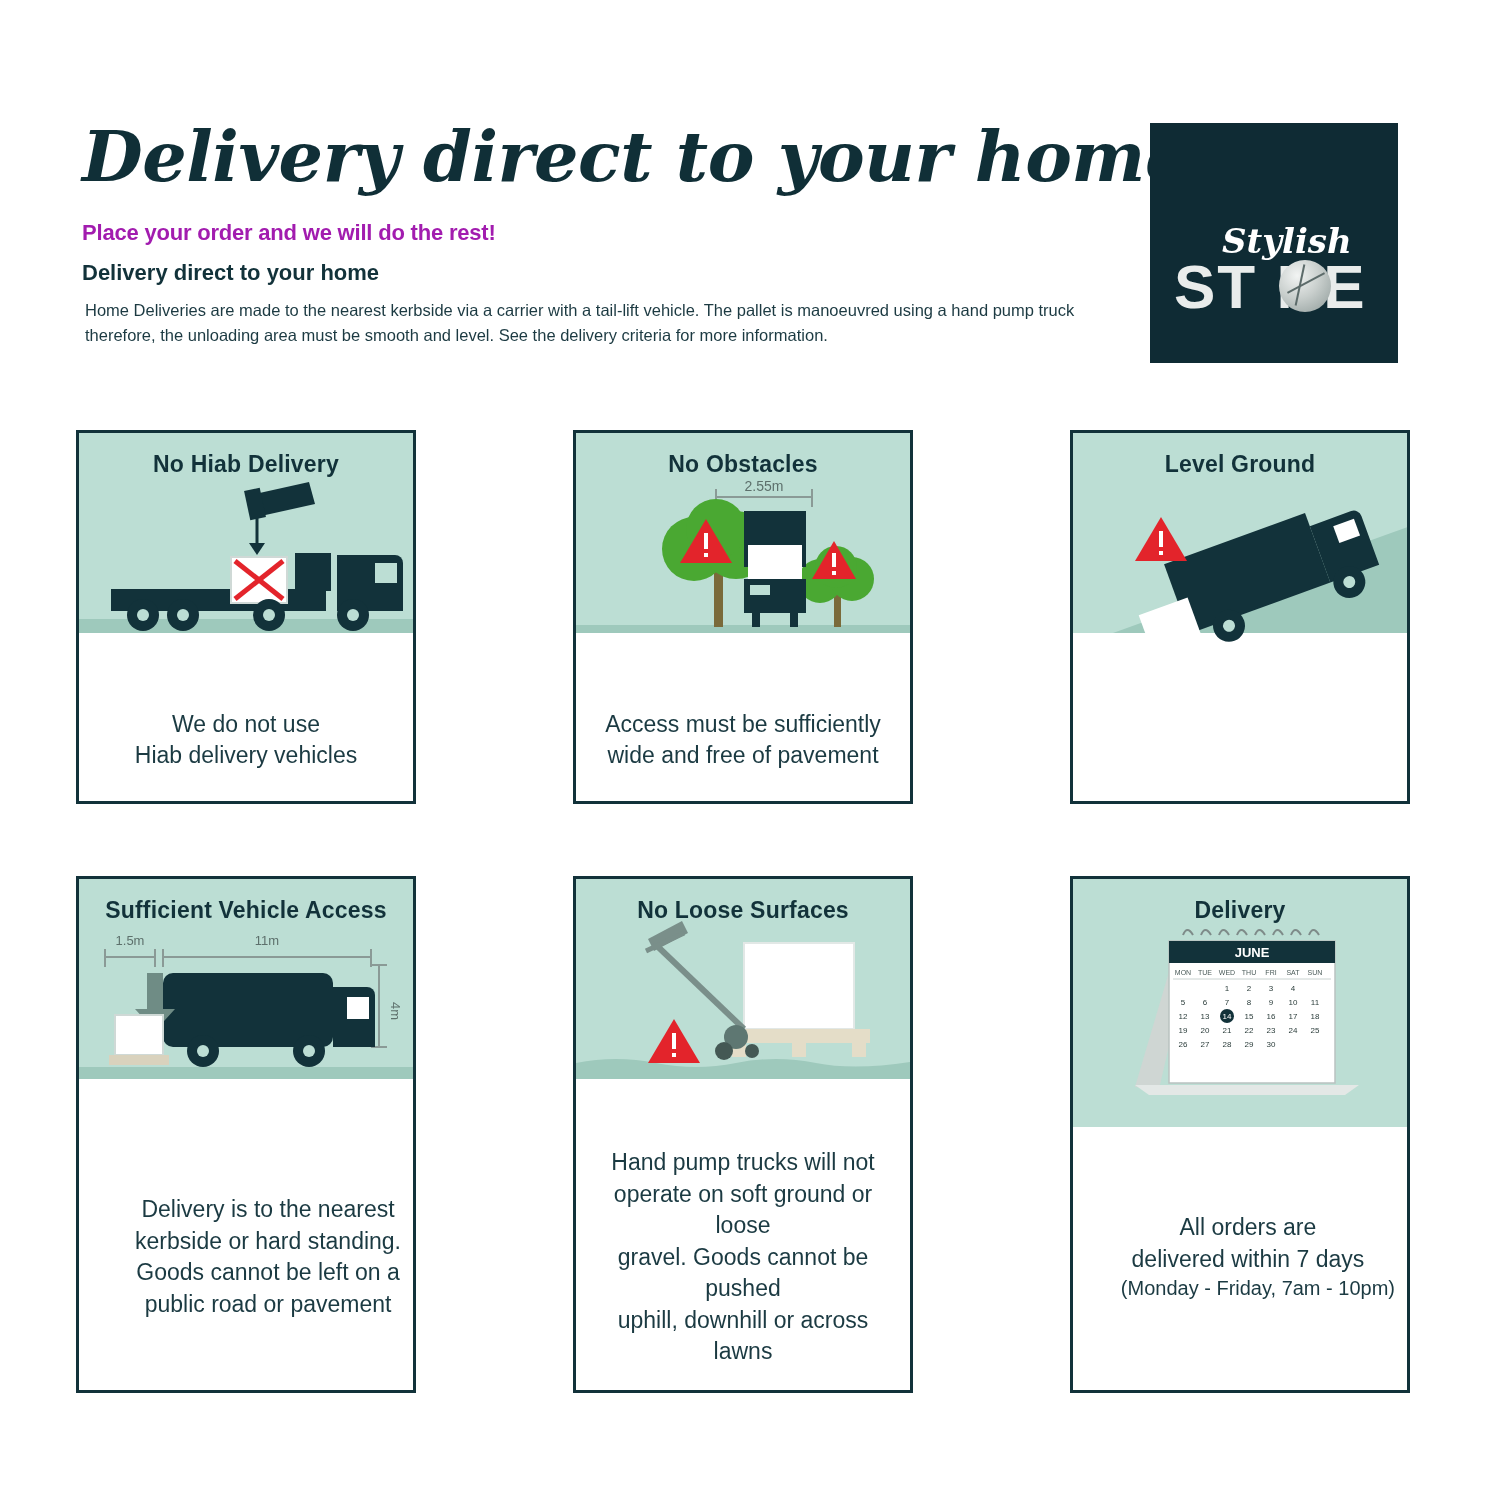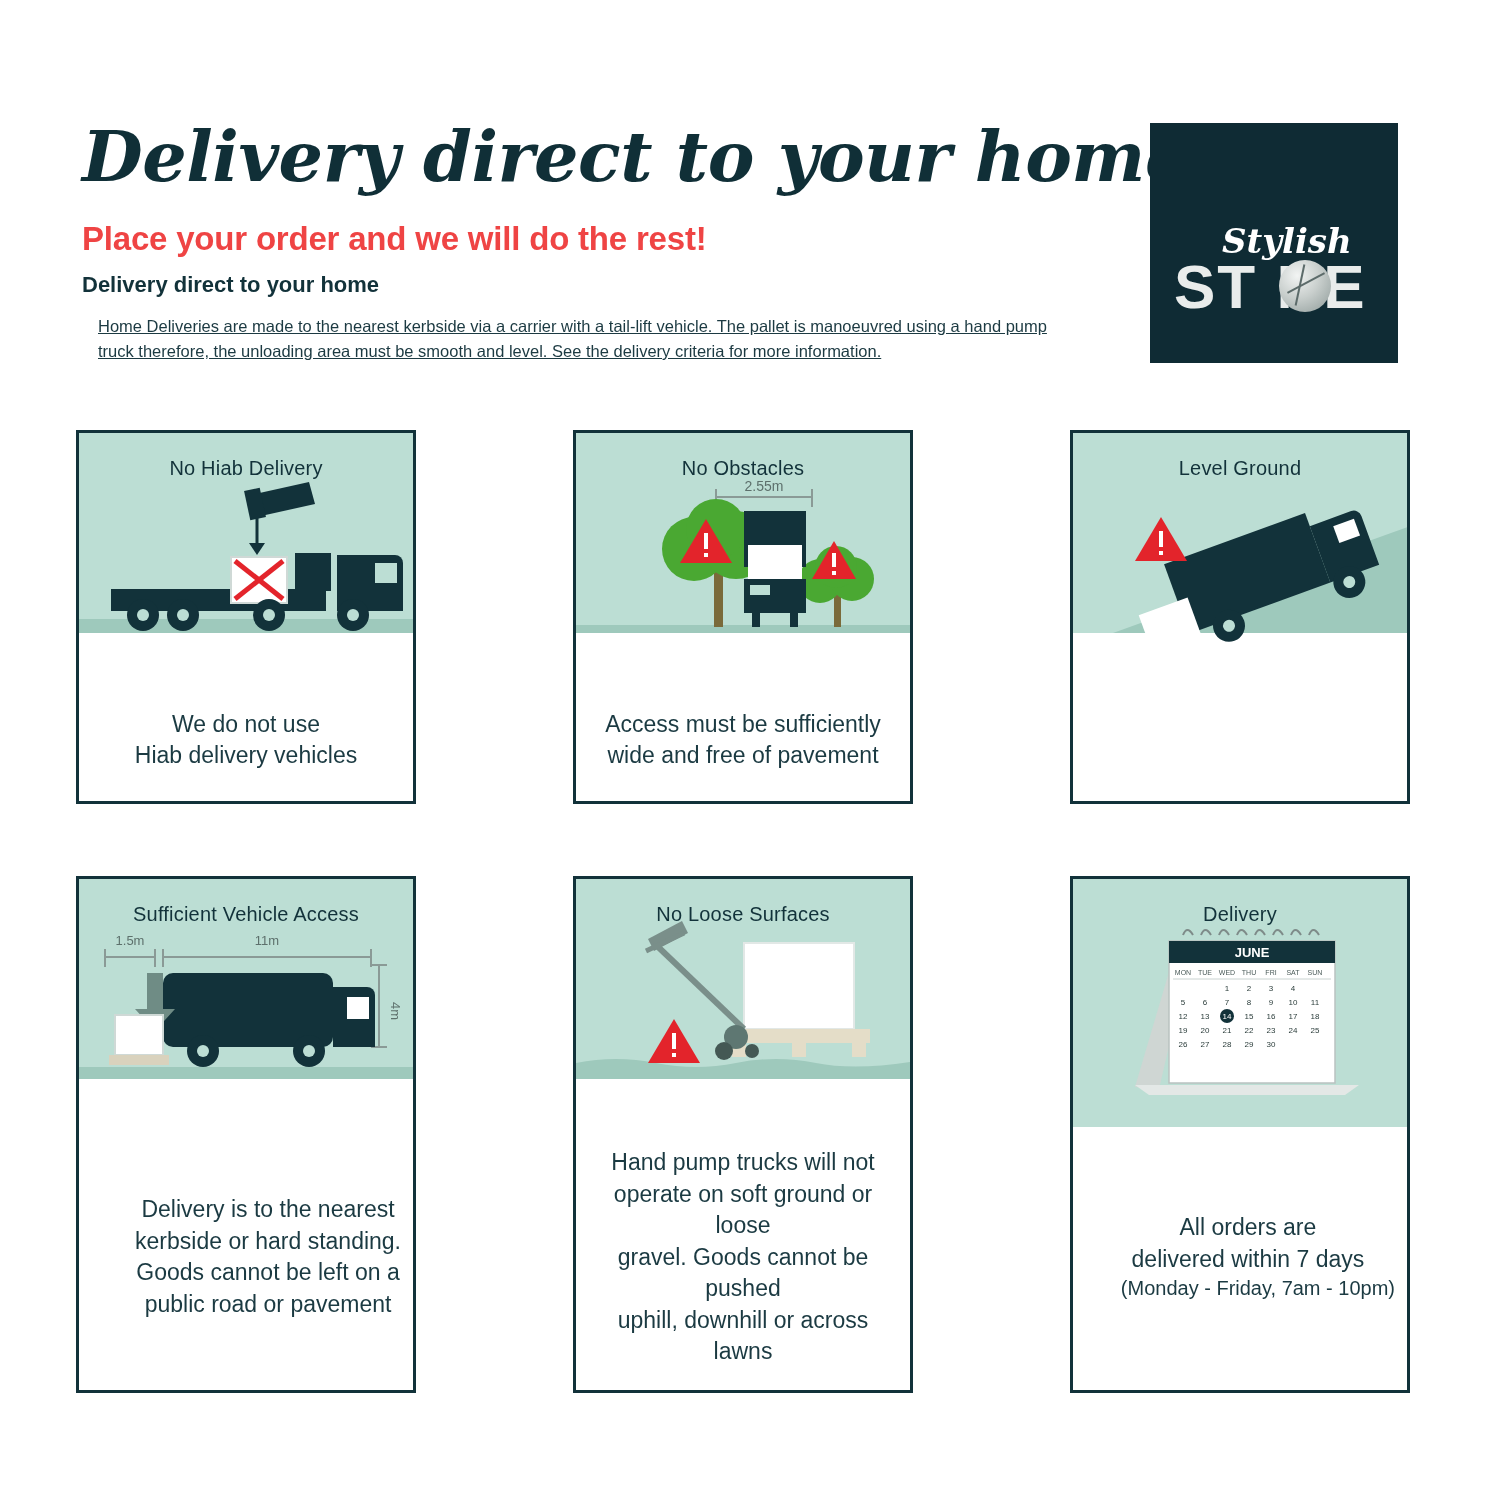--- a/index.html
+++ b/index.html
@@ -20,39 +20,38 @@
     font-style: italic;
     font-weight: 700;
     font-size: 70px;
     line-height: 1.05;
     color: #102f37;
     letter-spacing: -0.5px;
     margin: 0 0 26px 0;
     white-space: nowrap;
   }
   .subtitle {
-    font-size: 33px;
+    font-size: 22px;
     font-weight: 700;
-    color: #ef4444;
+    color: #a21caf;
     margin: 0 0 14px 0;
     letter-spacing: -0.2px;
   }
   .subsubtitle {
     font-size: 22px;
     font-weight: 700;
     color: #12323a;
     margin: 0 0 12px 0;
   }
   .body-copy {
     font-size: 16.5px;
     line-height: 1.55;
     color: #1c3a42;
     max-width: 995px;
-    margin: 16px;
-    text-decoration: underline;
+    margin: 3px;
   }
 
   
   .logo-box {
     position: absolute; left: 1150px; top: 123px;
     width: 248px; height: 240px;
     background: #0f2b34;
     overflow: hidden;
   }
   .logo-script {
@@ -95,23 +94,23 @@
     background: #ffffff;
     display: flex; flex-direction: column;
   }
   .card-art {
     position: relative;
     height: 248px;
     background: #bcded4;
     overflow: hidden;
   }
   .card-title {
-    position: absolute; left: 0; right: 0; top: 24px;
+    position: absolute; left: 0; right: 0; top: 18px;
     text-align: center;
-    font-size: 20px; font-weight: 400;
+    font-size: 23px; font-weight: 700;
     color: #12323a;
     letter-spacing: 0.2px;
     z-index: 8;
   }
   .card-caption {
     flex: 1;
     padding: 20px 12px 22px 12px;
     text-align: center;
     font-size: 23px;
     line-height: 1.37;

